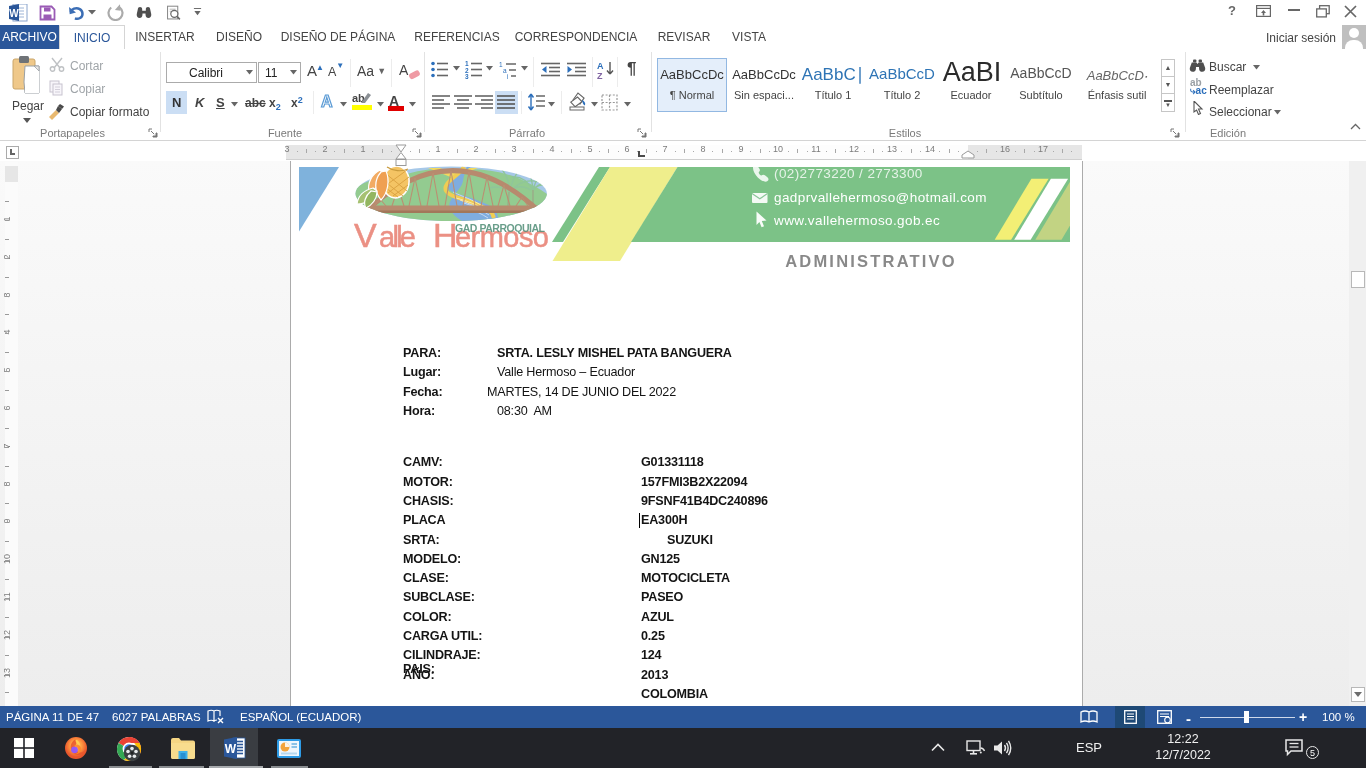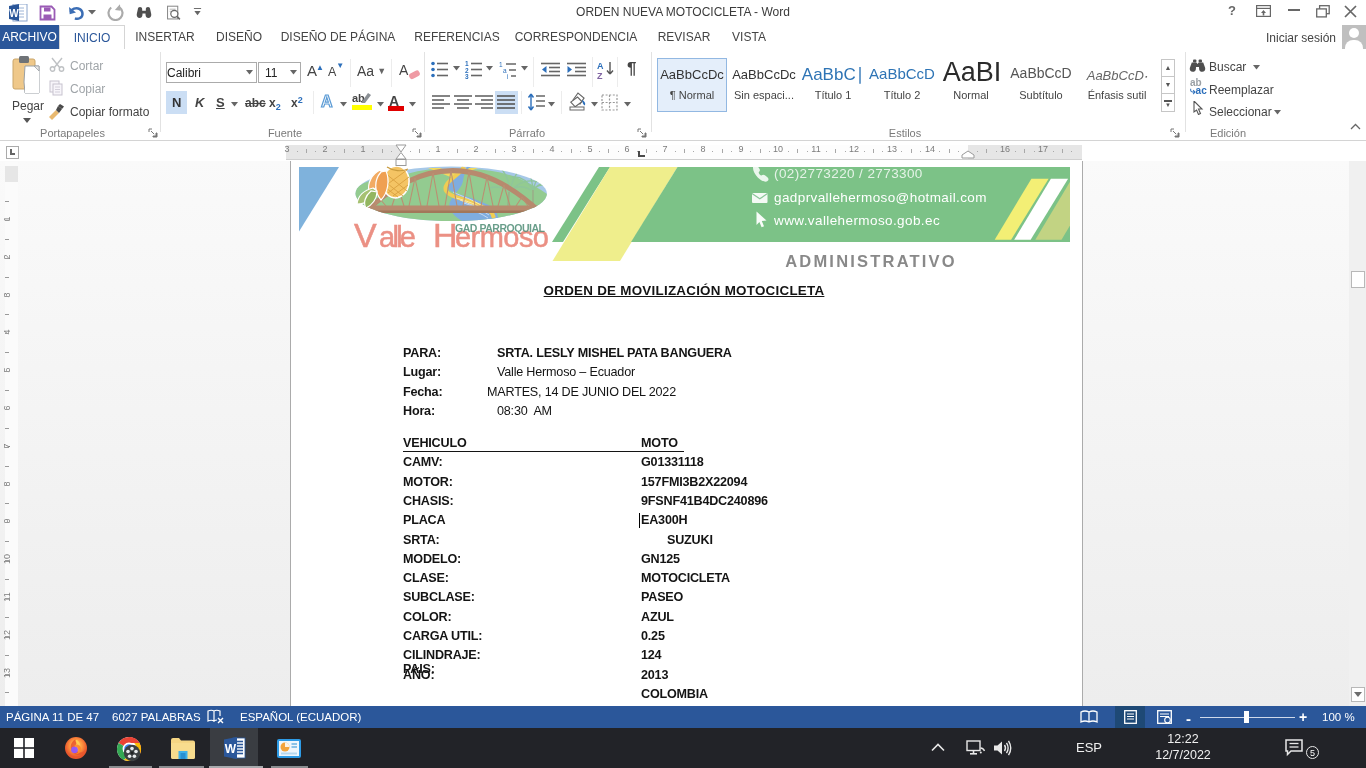--- a/index.html
+++ b/index.html
@@ -41,21 +41,20 @@
 .rnum{position:absolute;top:3px;font-size:9px;color:#7c7c7c;width:12px;text-align:center}
 .tickline{position:absolute;top:8px;width:1px;height:4px;background:#a8a8a8}
 .tickdot{position:absolute;top:9.5px;width:1px;height:1px;background:#aaaaaa}
 .vnum{position:absolute;left:0;width:13px;text-align:center;font-size:9px;color:#7c7c7c;transform:rotate(-90deg)}
 .vtick{position:absolute;left:5px;width:4px;height:1px;background:#9a9a9a}
 </style></head>
 <body>
 <div id="app">
 
 <div id="titlebar">
-  <div id="title">ORDEN NUEVA MOTOCICLETA - Word</div>
   <div id="qat" class="abs" style="left:0;top:0;width:420px;height:25px">
     <svg class="abs" style="left:9px;top:4px" width="19" height="18" viewBox="0 0 19 18">
       <rect x="4" y="0" width="14" height="17" fill="#fff" stroke="#8aa4cc" stroke-width="1"></rect>
       <line x1="8" y1="4" x2="15" y2="4" stroke="#9db4d6" stroke-width="1"></line>
           <line x1="8" y1="7" x2="15" y2="7" stroke="#9db4d6" stroke-width="1"></line>
           <line x1="8" y1="10" x2="15" y2="10" stroke="#9db4d6" stroke-width="1"></line>
           <line x1="8" y1="13" x2="15" y2="13" stroke="#9db4d6" stroke-width="1"></line>
       <path d="M0 2 L10 0 V17 L0 15 Z" fill="#2a5699"></path>
       <text x="5" y="12.5" font-size="10" font-weight="bold" fill="#fff" text-anchor="middle">W</text>
     </svg>
@@ -158,21 +157,21 @@
     <path d="M8 6 L11 9 L14 5 L10 2 Z" fill="#4a4a4a"></path>
     <path d="M10 2 L14 5 L16 2.5 L12 0 Z" fill="#4a4a4a"></path>
   </svg>
   <div class="abs btxt" style="left:70px;top:56px">Copiar formato</div>
   <div class="glabel" style="left:20px;width:105px">Portapapeles</div>
   <svg class="launcher" style="left:148px" viewBox="0 0 10 10">
         <path d="M1 1 V4 M1 1 H4 M3 3 L6.2 6.2 M9 9 H5 V8 H8 V5 H9 Z" stroke="#777" stroke-width="1" fill="#777"></path>
       </svg>
   <div class="gsep" style="left:160px"></div>
 
-  <div class="combo" style="left:166px;top:13px;width:91px;height:21px;line-height:20px;padding-left:0">Calibri</div>
+  <div class="combo" style="left:166px;top:13px;width:91px;height:21px;line-height:20px;padding-left:22px">Calibri</div>
   <svg class="abs" style="left:246px;top:21px" width="7" height="5" viewBox="0 0 7 5">
         <path d="M0 0 H7 L3.5 4.5 Z" fill="#666"></path>
       </svg>
   <div class="combo" style="left:258px;top:13px;width:43px;height:21px;line-height:20px;padding-left:6px">11</div>
   <svg class="abs" style="left:290px;top:21px" width="7" height="5" viewBox="0 0 7 5">
         <path d="M0 0 H7 L3.5 4.5 Z" fill="#666"></path>
       </svg>
   <div class="abs" style="left:307px;top:13px;font-size:15px;color:#444">A<span style="position:relative;top:-6px;left:-1px;font-size:8px;color:#2c6fbb">▲</span></div>
   <div class="abs" style="left:328px;top:16px;font-size:12.5px;color:#444">A<span style="position:relative;top:-8px;left:0px;font-size:8px;color:#2c6fbb">▼</span></div>
   <div class="gsep" style="left:350px;top:10px;height:28px;background:#ececec"></div>
@@ -337,21 +336,21 @@
     <div class="abs" style="left:657px;top:9px;width:70px;height:54px;background:#e4eefa;border:1px solid #92b8e2"></div>
     <div class="abs stx" style="left:659px;top:18px;width:66px">AaBbCcDc</div>
     <div class="abs slb" style="left:659px;top:40px;width:66px">¶ Normal</div>
     <div class="abs stx" style="left:731px;top:18px;width:66px">AaBbCcDc</div>
     <div class="abs slb" style="left:731px;top:40px;width:66px">Sin espaci...</div>
     <div class="abs stx" style="left:800px;top:15px;width:66px;font-size:17px;color:#2e74b5">AaBbC∣</div>
     <div class="abs slb" style="left:800px;top:40px;width:66px">Título 1</div>
     <div class="abs stx" style="left:869px;top:16px;width:66px;font-size:15px;color:#2e74b5">AaBbCcD</div>
     <div class="abs slb" style="left:869px;top:40px;width:66px">Título 2</div>
     <div class="abs stx" style="left:938px;top:8px;width:68px;font-size:27px;color:#2b2b2b">AaBI</div>
-    <div class="abs slb" style="left:938px;top:40px;width:66px">Normal</div>
+    <div class="abs slb" style="left:938px;top:40px;width:66px">Ecuador</div>
     <div class="abs stx" style="left:1008px;top:16px;width:66px;font-size:14px;color:#555">AaBbCcD</div>
     <div class="abs slb" style="left:1008px;top:40px;width:66px">Subtítulo</div>
     <div class="abs stx" style="left:1077px;top:17px;width:80px;font-style:italic;color:#666">AaBbCcD‧</div>
     <div class="abs slb" style="left:1077px;top:40px;width:80px">Énfasis sutil</div>
   </div>
   <div class="abs" style="left:1161px;top:10px;width:14px;height:53px;border:1px solid #c6c6c6">
     <div style="height:17px;border-bottom:1px solid #c6c6c6;text-align:center;font-size:7px;color:#555;line-height:16px">▲</div>
     <div style="height:17px;border-bottom:1px solid #c6c6c6;text-align:center;font-size:7px;color:#555;line-height:16px">▼</div>
     <div style="height:16px;text-align:center;font-size:6px;color:#555;line-height:5px;padding-top:3.5px"><span style="display:inline-block;width:8px;height:1.5px;background:#555"></span><br>▼</div>
   </div>
@@ -628,30 +627,28 @@
 <g font-family="Liberation Sans" fill="#eb9084" stroke="#eb9084" stroke-width="0.5">
 <text x="64" y="89" font-size="34" textLength="31">V</text>
 <text x="89" y="89" font-size="29" textLength="37">alle</text>
 <text x="143" y="89" font-size="34" textLength="23">H</text>
 <text x="165" y="89" font-size="29" textLength="94">ermoso</text>
 </g>
 <text x="165" y="73.5" font-family="Liberation Sans" font-size="10.5" font-weight="bold" fill="#55917b" opacity="0.88" textLength="90">GAD PARROQUIAL</text>
 
 <text x="581" y="109" font-family="Liberation Sans" font-size="16.5" font-weight="bold" fill="#898989" letter-spacing="2.2" text-anchor="middle">ADMINISTRATIVO</text>
 </svg>
-<div class="doc-title" style="left:400px;top:124.5px;width:568px;text-align:center"><span style="text-decoration:underline;letter-spacing:0.25px">ORDEN DE MOVILIZACIÓN MOTOCICLETA</span></div>
 <div class="doc-line b" style="left:403px;top:188px">PARA:</div>
 <div class="doc-line b" style="left:497px;top:188px">SRTA. LESLY MISHEL PATA BANGUERA</div>
 <div class="doc-line b" style="left:403px;top:207.3px">Lugar:</div>
 <div class="doc-line" style="left:497px;top:207.3px">Valle Hermoso – Ecuador</div>
 <div class="doc-line b" style="left:403px;top:226.6px">Fecha:</div>
 <div class="doc-line" style="left:487px;top:226.6px">MARTES, 14 DE JUNIO DEL 2022</div>
 <div class="doc-line b" style="left:403px;top:245.9px">Hora:</div>
 <div class="doc-line" style="left:497px;top:245.9px">08:30&nbsp; AM</div>
-<div class="doc-line b" style="left:403px;top:278px;width:281px;border-bottom:1px solid #141414;height:15.5px">VEHICULO<span style="position:absolute;left:238px">MOTO</span></div>
 <div class="doc-line b" style="left:403px;top:297.3px">CAMV:</div>
 <div class="doc-line b" style="left:641px;top:297.3px">G01331118</div>
 <div class="doc-line b" style="left:403px;top:316.6px">MOTOR:</div>
 <div class="doc-line b" style="left:641px;top:316.6px">157FMI3B2X22094</div>
 <div class="doc-line b" style="left:403px;top:335.9px">CHASIS:</div>
 <div class="doc-line b" style="left:641px;top:335.9px">9FSNF41B4DC240896</div>
 <div class="doc-line b" style="left:403px;top:355.2px">PLACA</div>
 <div class="doc-line b" style="left:641px;top:355.2px">EA300H</div>
 <div class="doc-line b" style="left:403px;top:374.5px">SRTA:</div>
 <div class="doc-line b" style="left:667px;top:374.5px">SUZUKI</div>

